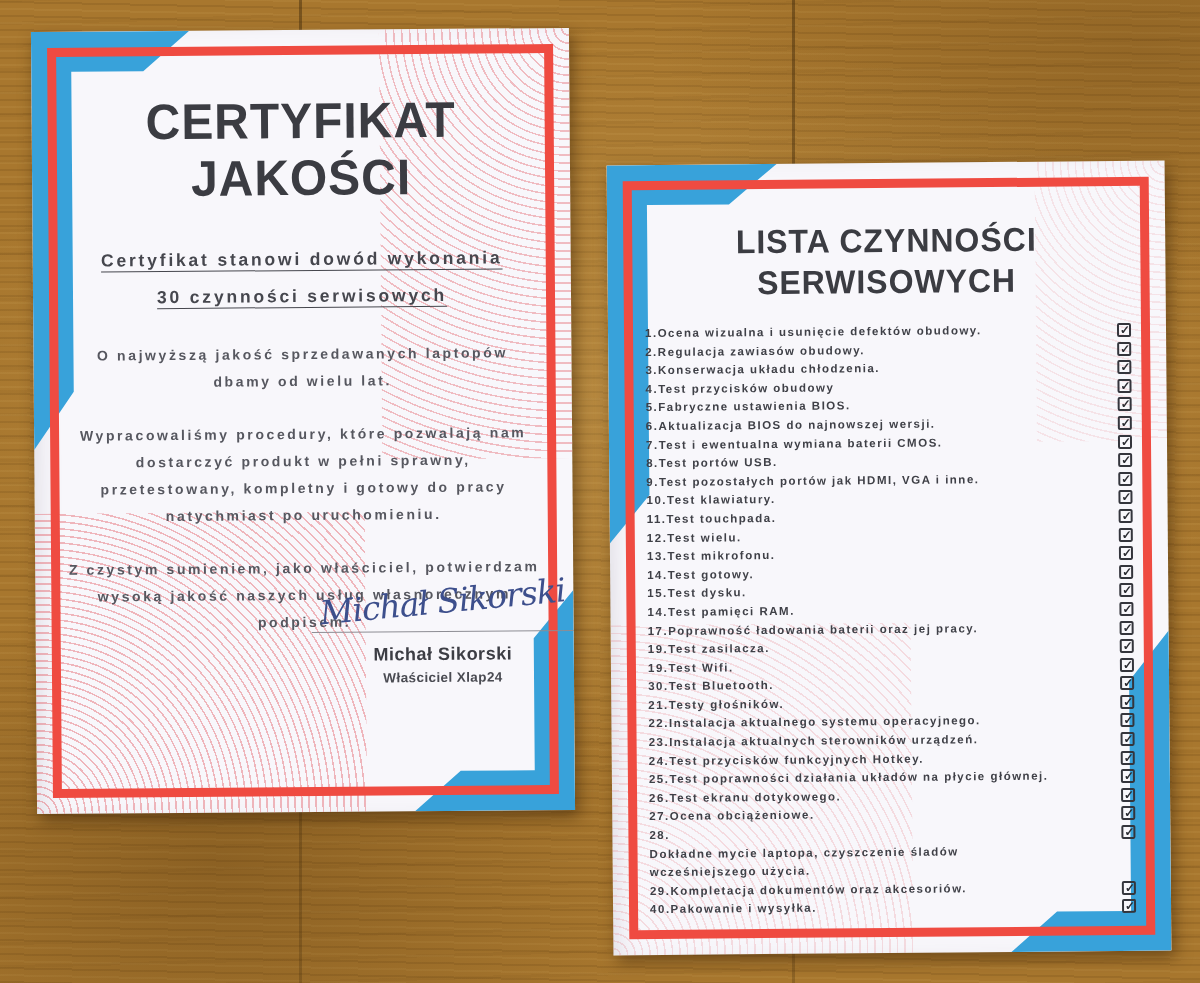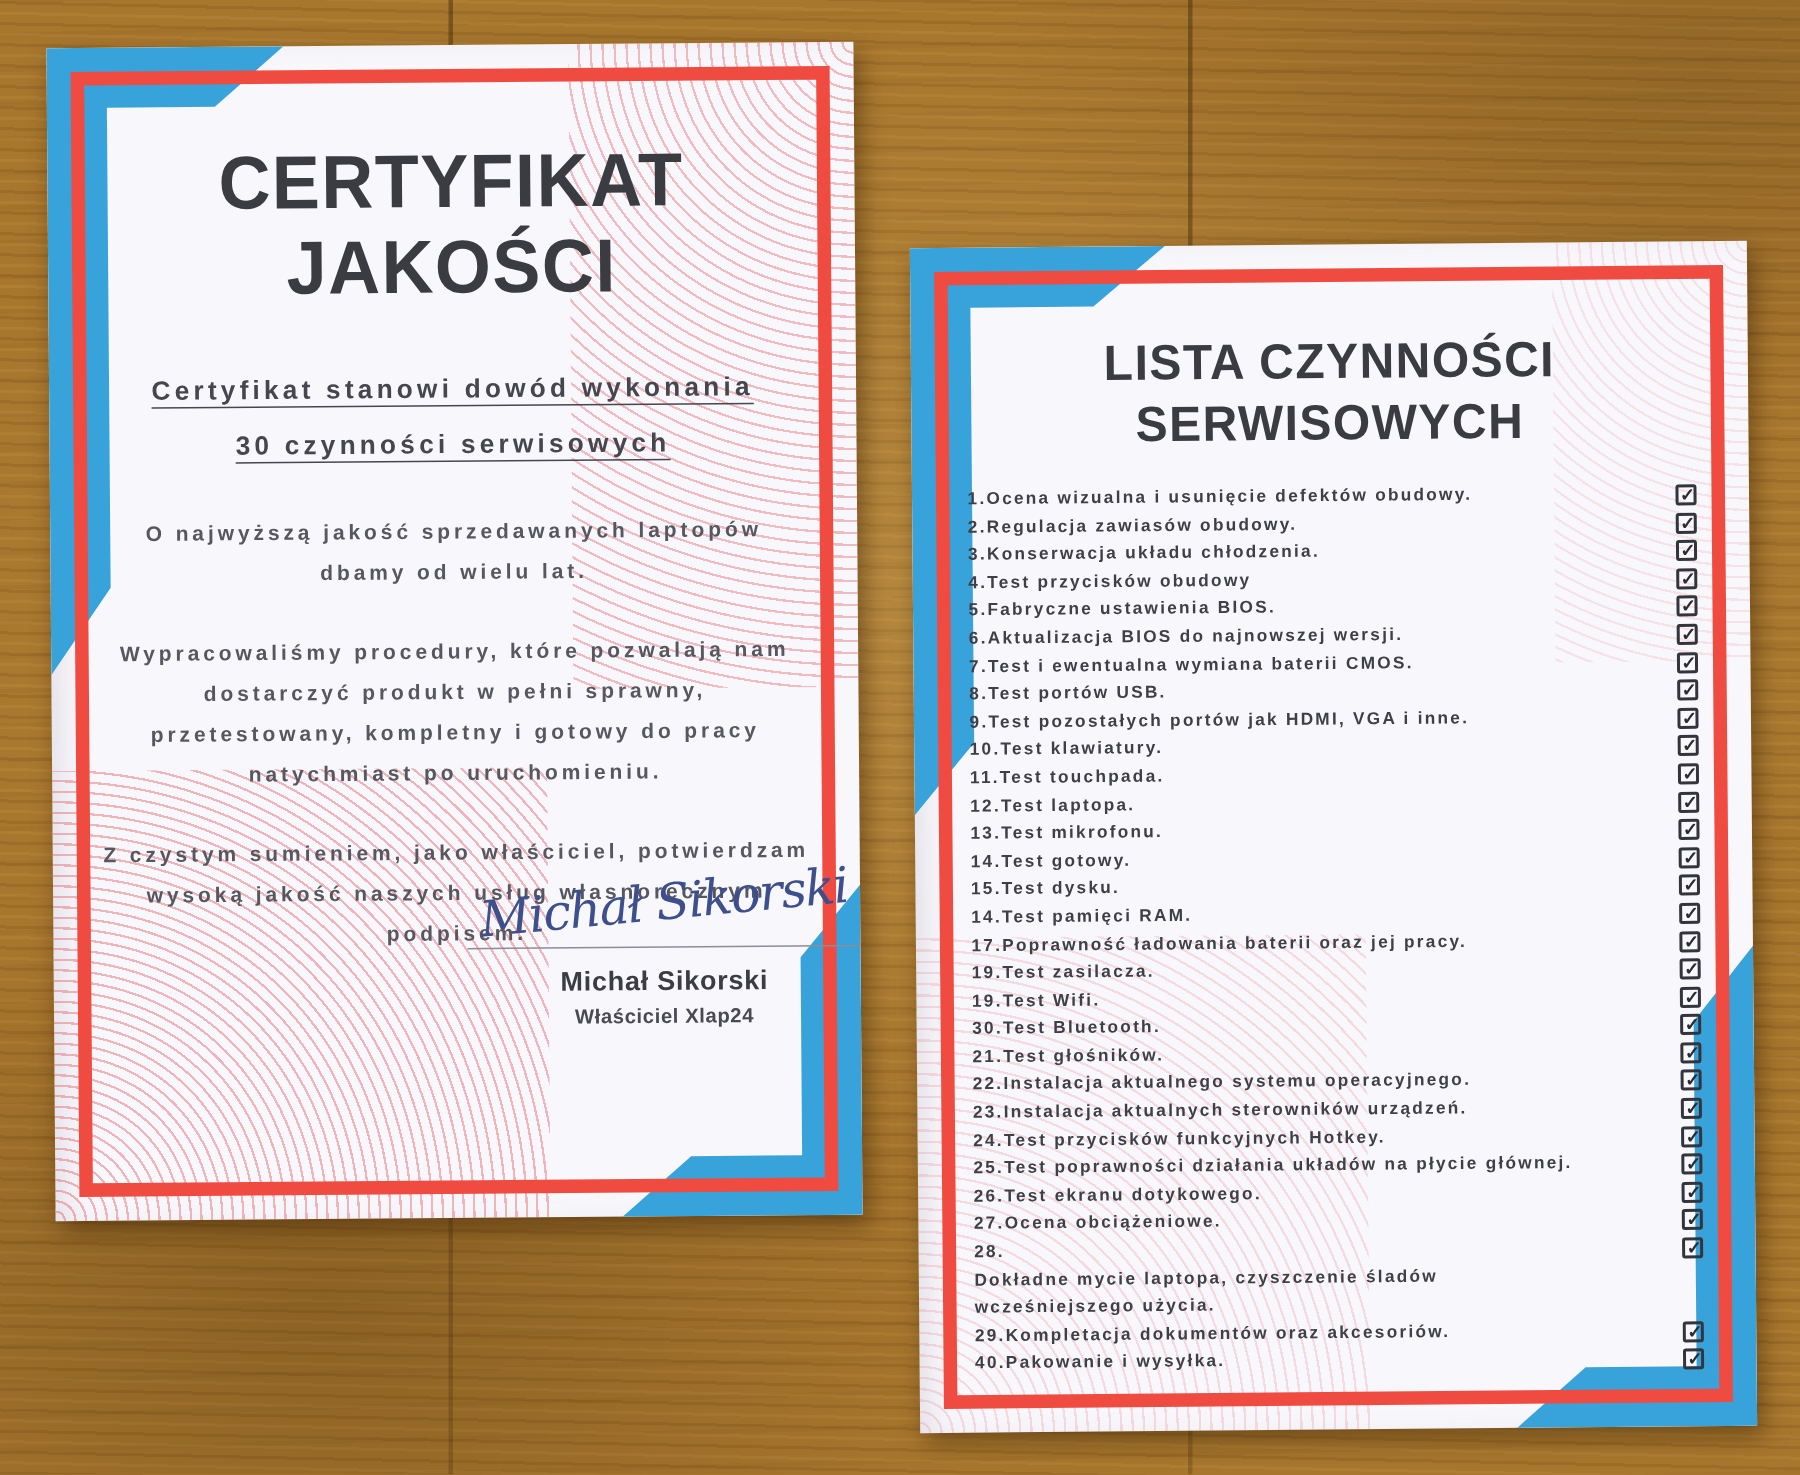--- a/index.html
+++ b/index.html
@@ -137,21 +137,21 @@
           </span></div>
         <div class="check-row"><span class="item-num">9.</span><span class="item-text">Test pozostałych portów jak HDMI, VGA i inne.</span><span class="checkbox">
             <span class="checkmark">✓</span>
           </span></div>
         <div class="check-row"><span class="item-num">10.</span><span class="item-text">Test klawiatury.</span><span class="checkbox">
             <span class="checkmark">✓</span>
           </span></div>
         <div class="check-row"><span class="item-num">11.</span><span class="item-text">Test touchpada.</span><span class="checkbox">
             <span class="checkmark">✓</span>
           </span></div>
-        <div class="check-row"><span class="item-num">12.</span><span class="item-text">Test laptopa.</span><span class="checkbox">
+        <div class="check-row"><span class="item-num">12.</span><span class="item-text">Test wielu.</span><span class="checkbox">
             <span class="checkmark">✓</span>
           </span></div>
         <div class="check-row"><span class="item-num">13.</span><span class="item-text">Test mikrofonu.</span><span class="checkbox">
             <span class="checkmark">✓</span>
           </span></div>
         <div class="check-row"><span class="item-num">14.</span><span class="item-text">Test gotowy.</span><span class="checkbox">
             <span class="checkmark">✓</span>
           </span></div>
         <div class="check-row"><span class="item-num">15.</span><span class="item-text">Test dysku.</span><span class="checkbox">
             <span class="checkmark">✓</span>
@@ -164,21 +164,21 @@
           </span></div>
         <div class="check-row"><span class="item-num">19.</span><span class="item-text">Test zasilacza.</span><span class="checkbox">
             <span class="checkmark">✓</span>
           </span></div>
         <div class="check-row"><span class="item-num">19.</span><span class="item-text">Test Wifi.</span><span class="checkbox">
             <span class="checkmark">✓</span>
           </span></div>
         <div class="check-row"><span class="item-num">30.</span><span class="item-text">Test Bluetooth.</span><span class="checkbox">
             <span class="checkmark">✓</span>
           </span></div>
-        <div class="check-row"><span class="item-num">21.</span><span class="item-text">Test głośników.</span><span class="checkbox">
+        <div class="check-row"><span class="item-num">21.</span><span class="item-text">Testy głośników.</span><span class="checkbox">
             <span class="checkmark">✓</span>
           </span></div>
         <div class="check-row"><span class="item-num">22.</span><span class="item-text">Instalacja aktualnego systemu operacyjnego.</span><span class="checkbox">
             <span class="checkmark">✓</span>
           </span></div>
         <div class="check-row"><span class="item-num">23.</span><span class="item-text">Instalacja aktualnych sterowników urządzeń.</span><span class="checkbox">
             <span class="checkmark">✓</span>
           </span></div>
         <div class="check-row"><span class="item-num">24.</span><span class="item-text">Test przycisków funkcyjnych Hotkey.</span><span class="checkbox">
             <span class="checkmark">✓</span>

